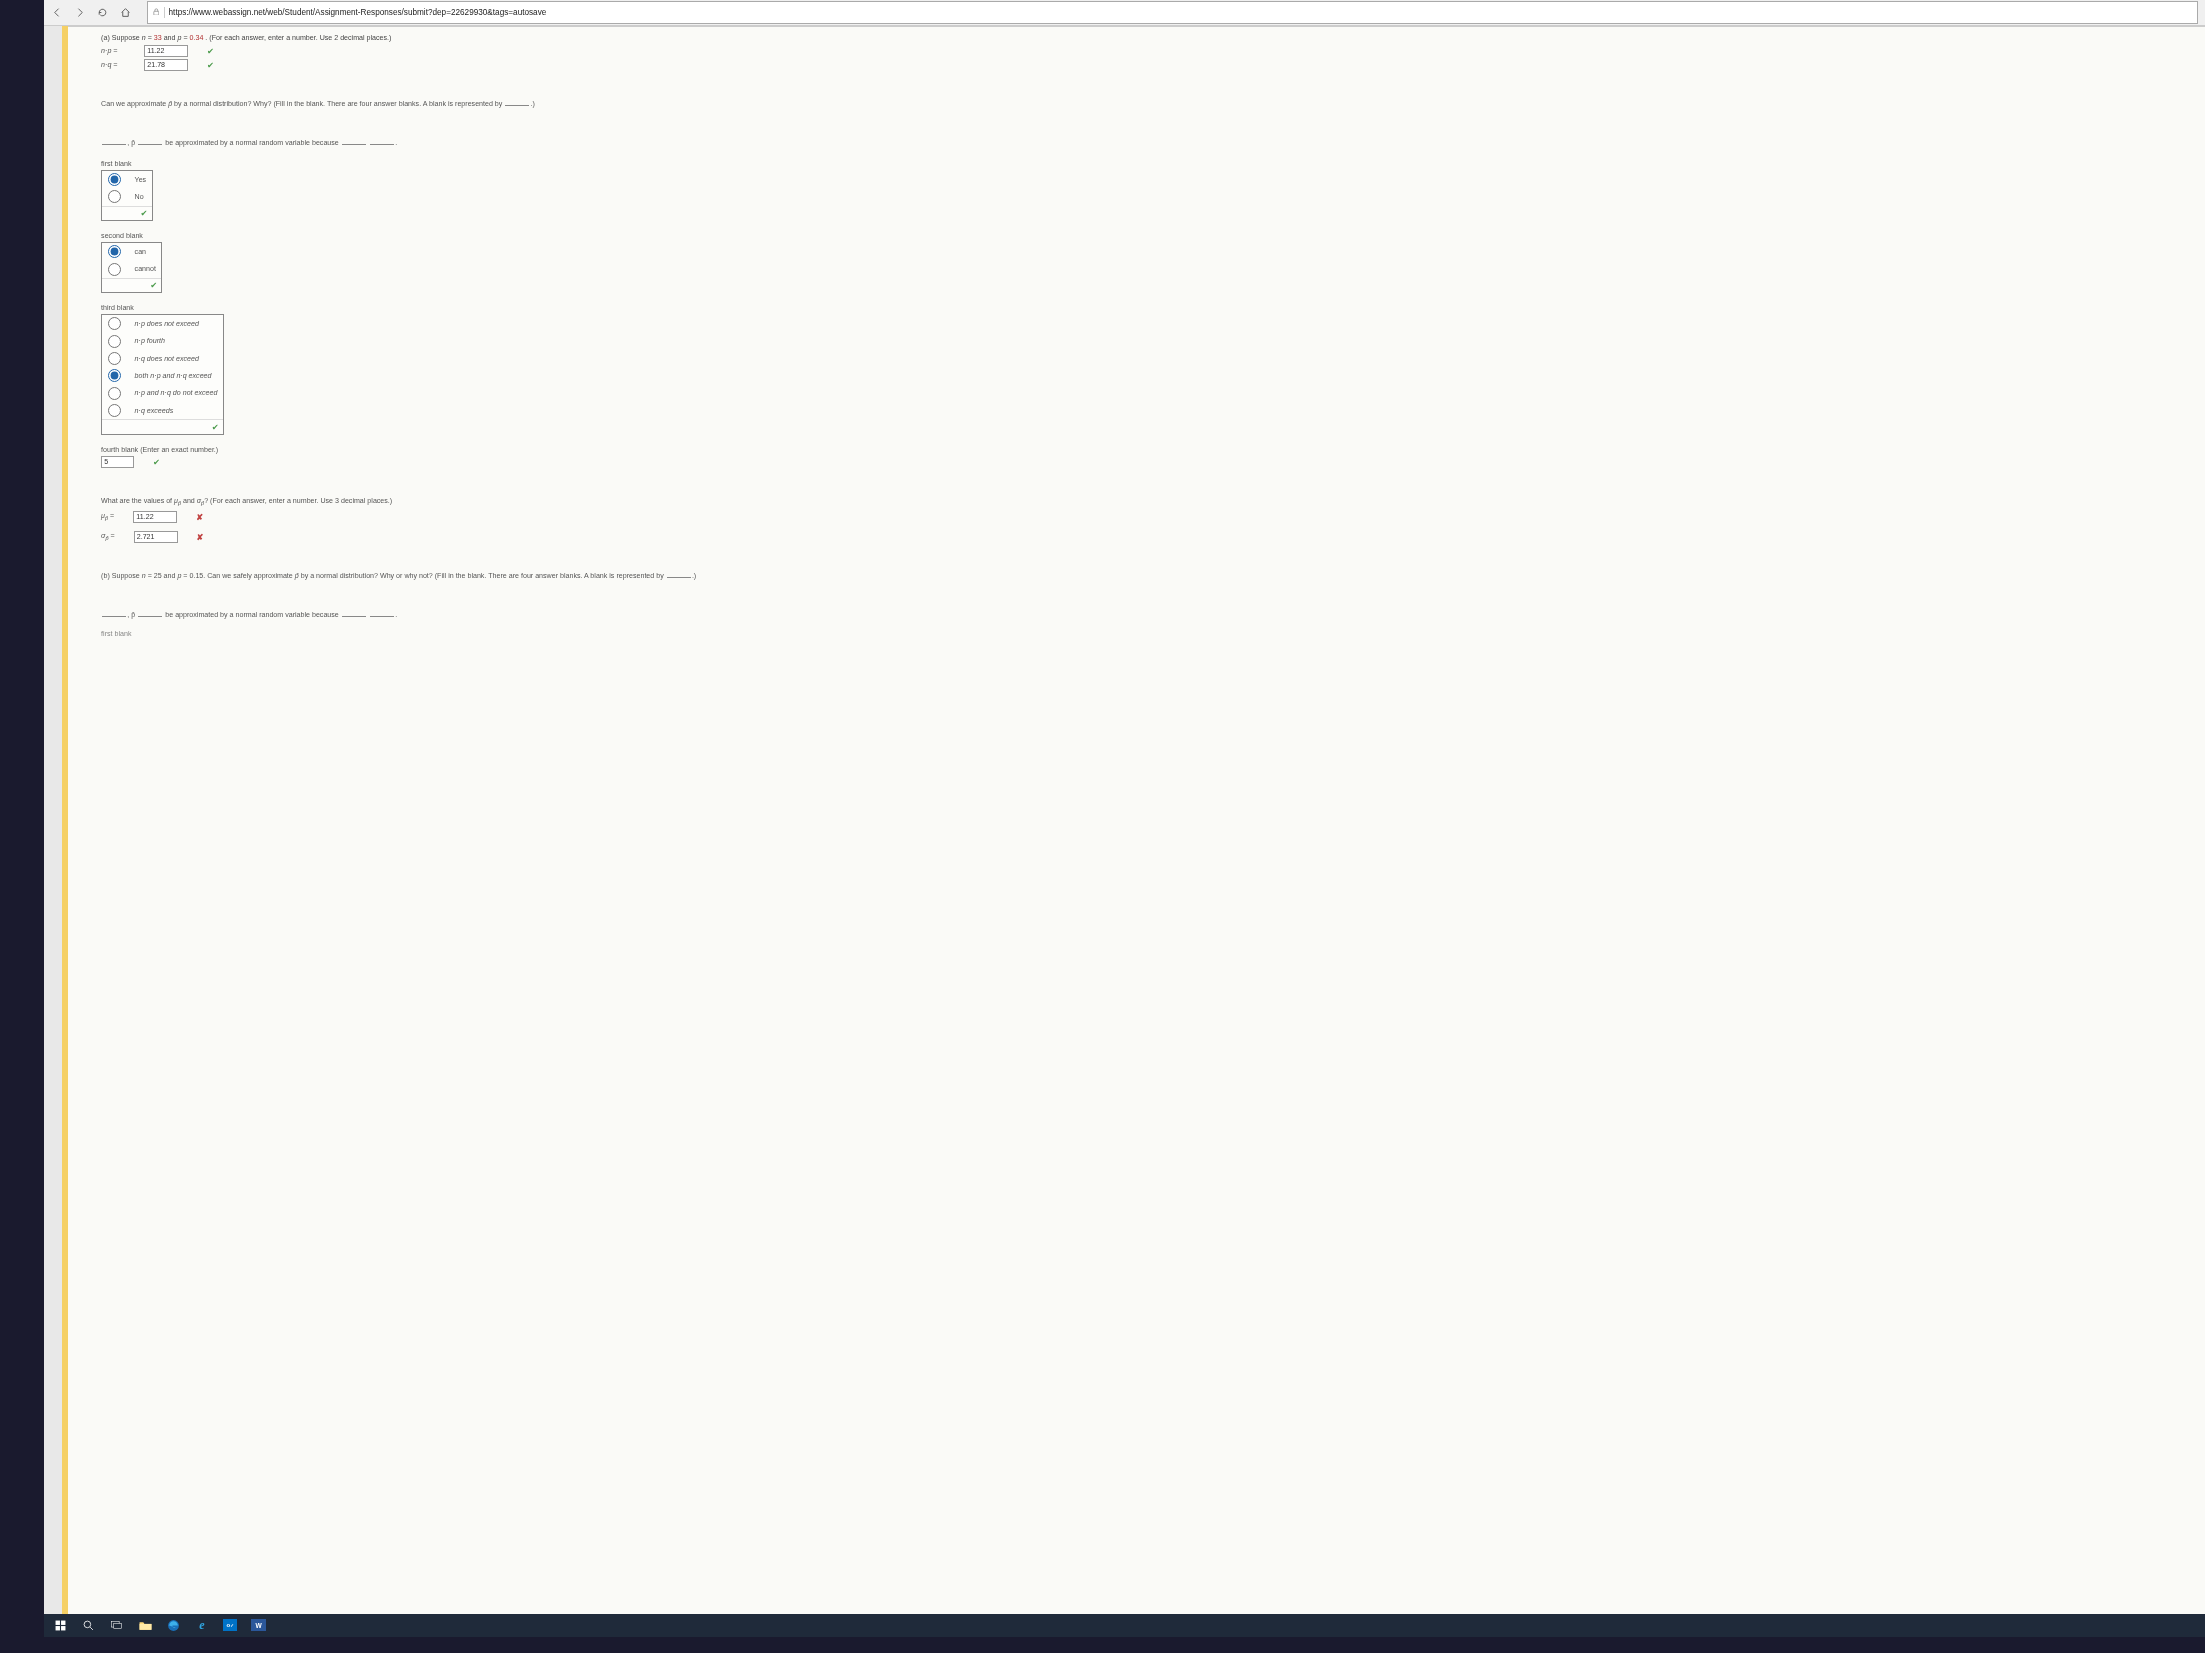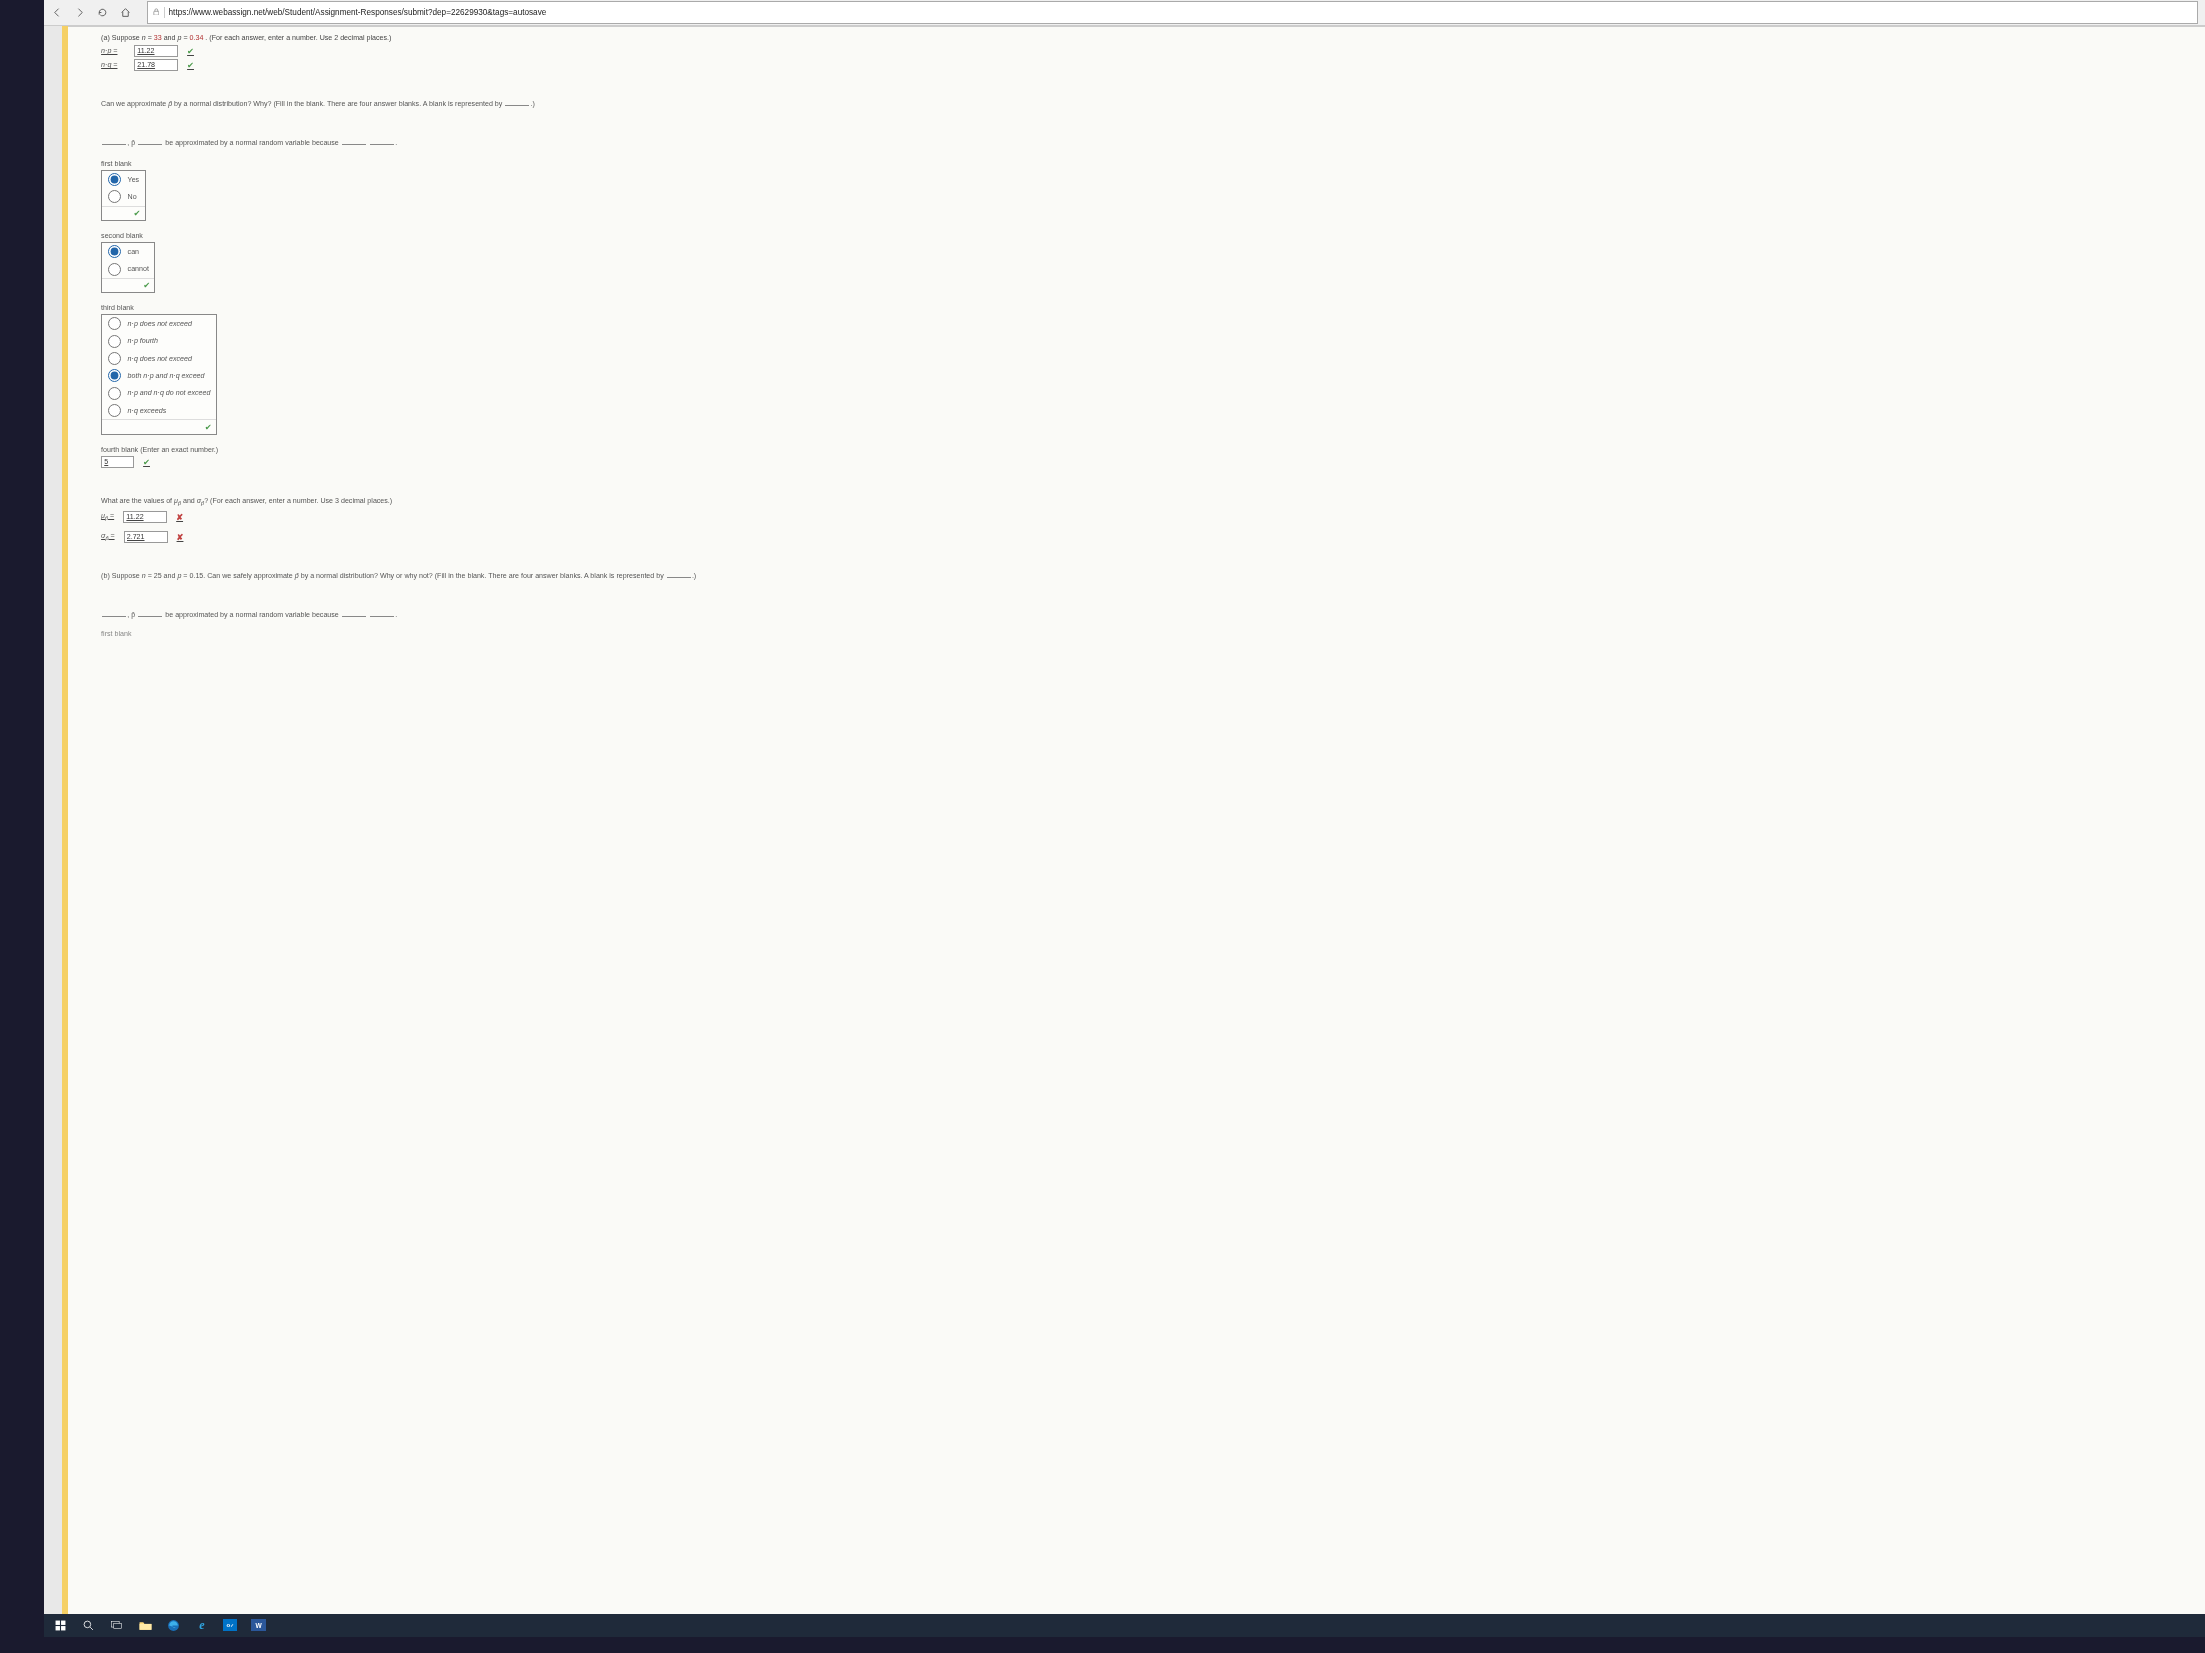--- a/index.html
+++ b/index.html
@@ -71,23 +71,22 @@
     color: #444;
     overflow: hidden;
   }
   .intro { color: #555; margin-bottom: 5.5px; }
   .sub { margin-left: 22px; margin-bottom: 3.3px; }
   .num-red { color: #b03030; }
   .eq-row {
     margin-left: 22px;
     display: flex;
     align-items: center;
-    gap: 9px;
+    gap: 19px;
     margin-bottom: 2.2px;
-    text-decoration: underline;
   }
   .eq-label { font-style: italic; color: #555; width: 24px; }
   .ans-input {
     border: 0.5px solid #999;
     background: #fff;
     padding: 1.1px 2.2px;
     width: 44px;
     font-size: 7.1px;
     color: #333;
   }
@@ -115,21 +114,21 @@
     margin-left: 22px;
     margin-top: 2.2px;
     border: 0.5px solid #888;
     background: #fdfdfb;
     display: inline-block;
   }
   .radio-row {
     padding: 2.2px 5.5px;
     display: flex;
     align-items: center;
-    gap: 7px;
+    gap: 14px;
     font-size: 7.1px;
     color: #555;
   }
   .radio-row input[type=radio] { accent-color: #2266aa; }
   .box-foot {
     border-top: 0.5px solid #ddd;
     text-align: right;
     padding: 1.6px 4.4px;
   }
   .italic { font-style: italic; }

